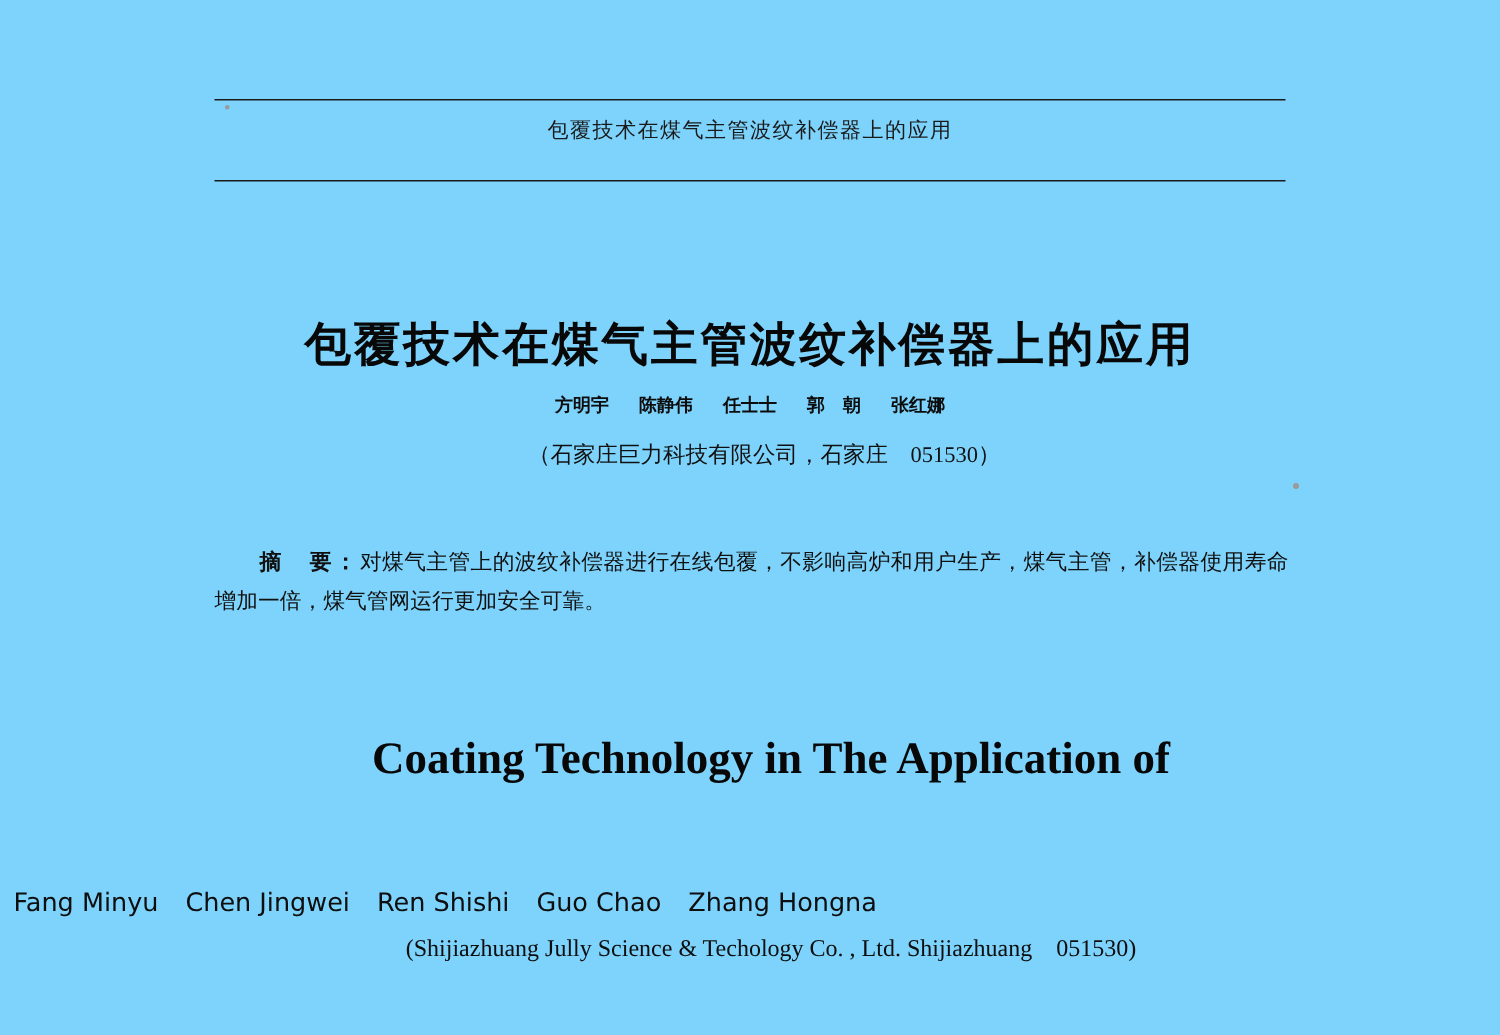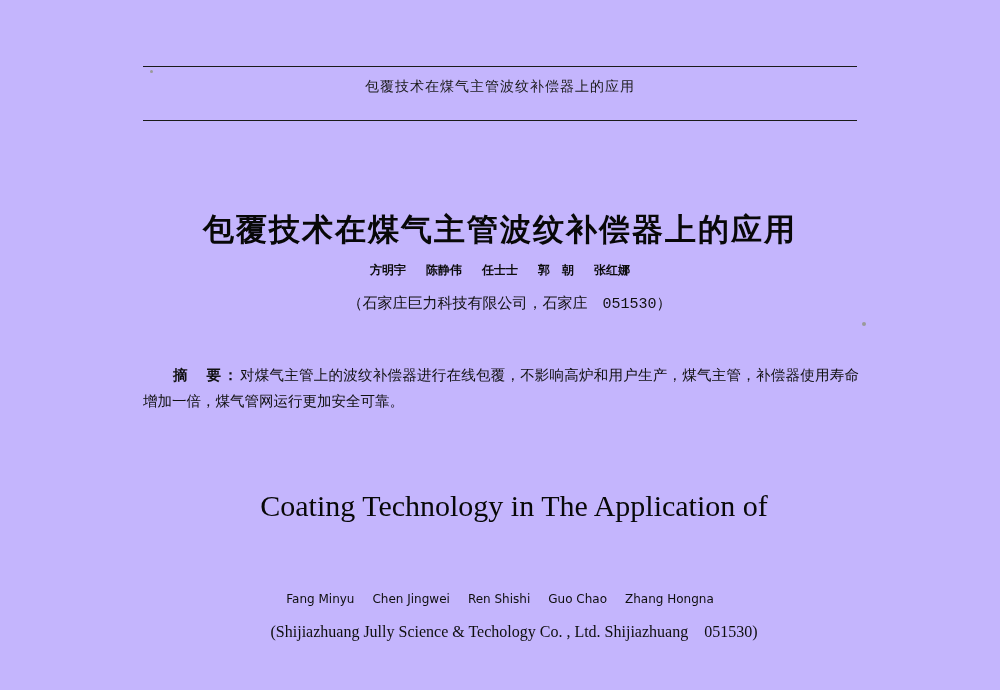--- a/index.html
+++ b/index.html
@@ -14,21 +14,21 @@
     color: #111111;
     position: relative;
     overflow: hidden;
   }
   .page {
     position: absolute;
     left: 0;
     top: 0;
     width: 1000px;
     height: 690px;
-    background: #c4b5fd;
+    background: #7dd3fc;
   }
   
   .running-head {
     position: absolute;
     left: 0;
     right: 0;
     top: 78px;
     text-align: center;
     font-family: "DejaVu Sans", sans-serif;
     font-size: 14px;
@@ -79,21 +79,21 @@
     font-size: 12px;
     color: #0c0c0c;
   }
   .cn-authors span { margin: 0 10px; }
   .cn-affil {
     position: absolute;
     left: 0;
     right: 0;
     top: 294px;
     text-align: center;
-    font-family: Liberation Mono, monospace;
+    font-family: Liberation Serif, serif;
     font-size: 15px;
     color: #101010;
     padding-left: 19px;
   }
 
   
   .abstract {
     position: absolute;
     left: 143px;
     width: 716px;
@@ -123,34 +123,33 @@
   .keywords .lead { font-weight: bold; }
 
   
   .en-title {
     position: absolute;
     left: 0;
     right: 0;
     top: 484px;
     text-align: center;
     font-family: "Liberation Serif", serif;
-    font-weight: normal;
+    font-weight: bold;
     font-size: 30px;
     line-height: 44px;
     color: #080808;
     padding-left: 28px;
   }
   .en-authors {
     position: absolute;
     left: 0;
     right: 0;
     top: 592px;
-    text-align: center;
-    font-family: "DejaVu Sans", sans-serif;
-    font-size: 12px;
+    font-family: "DejaVu Sans", sans-serif;
+    font-size: 17px;
     color: #0e0e0e;
   }
   .en-authors span { margin: 0 9px; }
   .en-affil {
     position: absolute;
     left: 0;
     right: 0;
     top: 622px;
     text-align: center;
     font-family: "Liberation Serif", serif;

